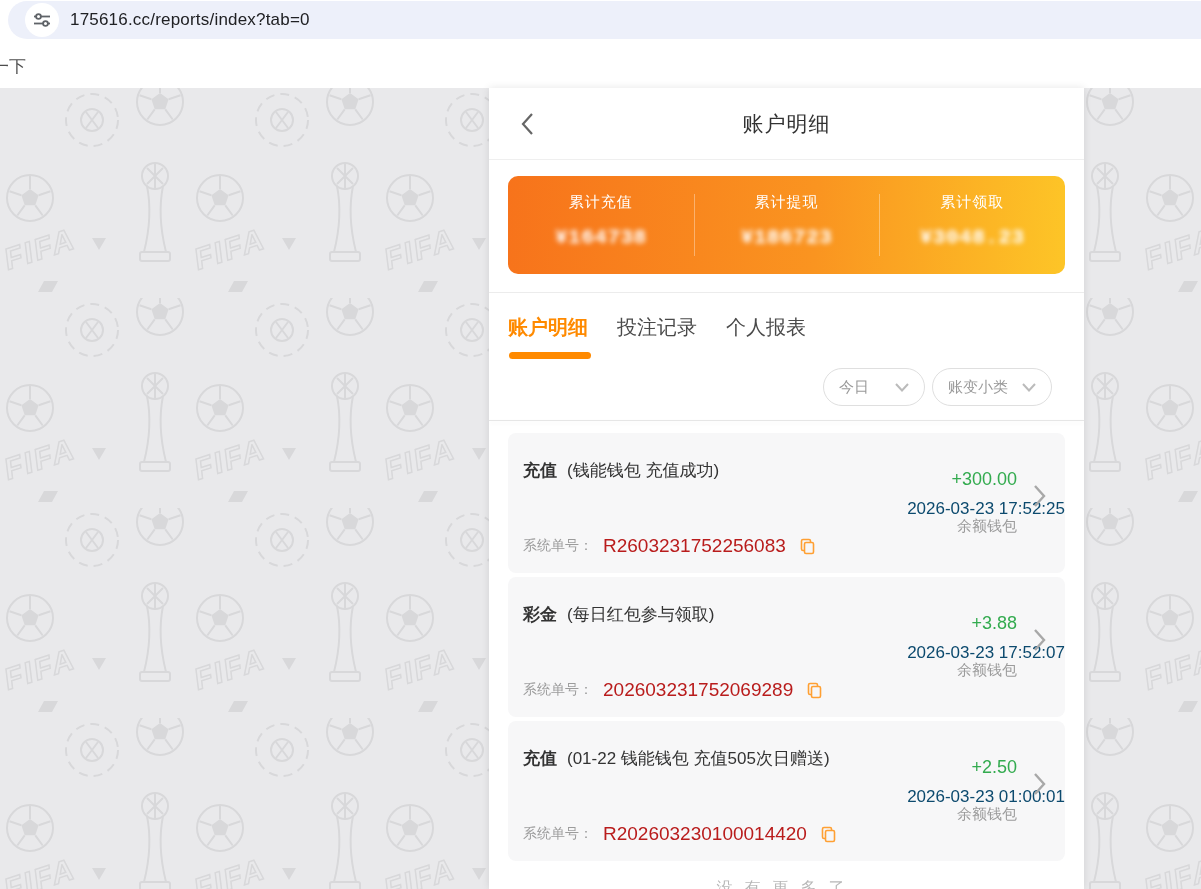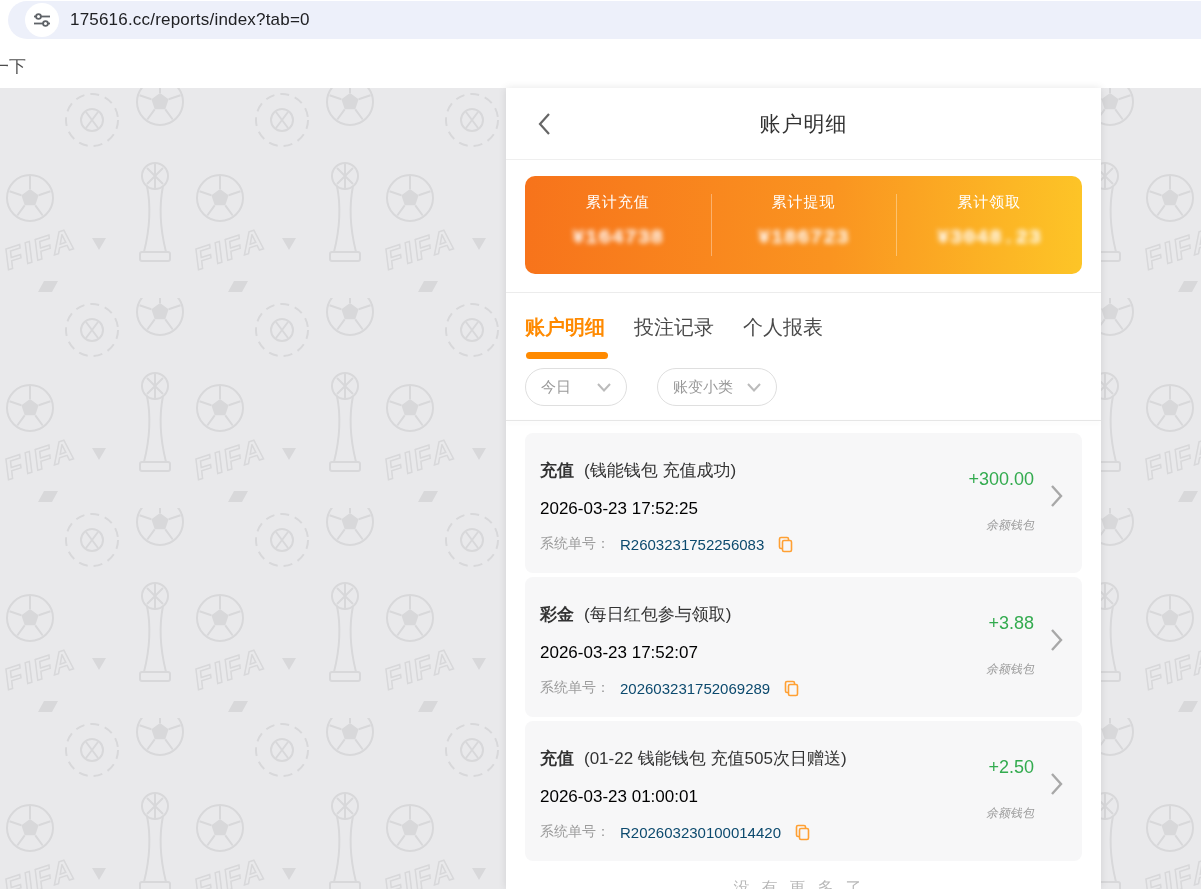--- a/index.html
+++ b/index.html
@@ -16,21 +16,21 @@
   .url-text { position:absolute; left:62px; top:0; height:38px; display:flex; align-items:center;
               font-size:17px; color:#202124; letter-spacing:.2px; }
   .white-strip { position:absolute; left:0; top:40px; width:100%; height:48px; background:#fff; }
   .stray-text { position:absolute; left:-8px; top:15px; font-size:17px; color:#4d4d4d; }
 
   
   .bg-pattern { position:absolute; left:0; top:88px; width:100%; height:801px; background:#e9e9eb; }
   .bg-pattern svg { display:block; width:100%; height:100%; }
 
   
-  .panel { position:absolute; left:506px; top:88px; width:595px; height:801px; background:#fff;
+  .panel { position:absolute; left:489px; top:88px; width:595px; height:801px; background:#fff;
            box-shadow:0 0 8px rgba(0,0,0,.10); overflow:hidden; }
 
   .panel-header { position:relative; height:72px; border-bottom:1px solid #efefef;
                   display:flex; align-items:center; justify-content:center; }
   .back-btn { position:absolute; left:24px; top:22px; width:28px; height:28px; display:flex;
               align-items:center; justify-content:center; cursor:pointer; }
   .page-title { font-size:21px; color:#333; font-weight:500; letter-spacing:1px; }
 
   
   .stats-wrap { padding:16px 19px 18px; }
@@ -46,43 +46,43 @@
 
   .section-divider { height:1px; background:#ececec; }
 
   
   .tabs-row { display:flex; gap:29px; padding:21px 19px 0; }
   .tab { font-size:20px; color:#4a4a4a; cursor:pointer; }
   .tab.active { color:#ff8a00; font-weight:bold; }
   .tab-underline { width:82px; height:7px; border-radius:3.5px; background:#ff8a00; margin:11px 0 0 20px; }
 
   
-  .filters-row { display:flex; gap:30px; padding:9px 19px 14px; }
+  .filters-row { display:flex; gap:7px; padding:9px 32px 14px;justify-content:flex-end; }
   .pill { height:38px; border:1px solid #dfdfdf; border-radius:19px; background:#fff;
           display:flex; align-items:center; justify-content:space-between; padding:0 15px;
           cursor:pointer; }
   .pill .pill-label { font-size:15px; color:#999; }
   .pill.w1 { width:102px; } .pill.w2 { width:120px; } .pill.w3 { width:120px; }
 
   .sticky-divider { height:1px; background:#e6e6e6; box-shadow:0 2px 5px rgba(0,0,0,.07); }
 
   
-  .list { padding:12px 19px 0; }
+  .list { padding:12px 19px 0;text-align:right; }
   .item { position:relative; height:140px; background:#f7f7f8; border-radius:8px;
           margin-bottom:4px; padding:26px 0 0 15px; cursor:pointer; }
   .item-title-row { display:flex; align-items:baseline; gap:10px; }
   .t-type { font-size:17px; font-weight:bold; color:#333; }
   .t-desc { font-size:17px; color:#333; }
-  .t-date { margin-top:17px; font-size:17px; color:#000000; }
+  .t-date { margin-top:17px; font-size:17px; color:#0c4a6e; }
   .t-order { margin-top:16px; display:flex; align-items:center; gap:10px; }
   .order-label { font-size:14px; color:#9c9c9c; }
-  .order-no { font-size:15px; color:#0c4a6e; }
+  .order-no { font-size:19px; color:#b91c1c; }
   .copy-btn { margin-left:4px; display:flex; cursor:pointer; }
   .amt { position:absolute; right:48px; top:36px; font-size:18px; color:#33ab4f; }
-  .wallet { position:absolute; right:48px; top:84px; font-size:12px; color:#9c9c9c;font-style:italic; }
+  .wallet { position:absolute; right:48px; top:84px; font-size:15px; color:#9c9c9c; }
   .chev { position:absolute; right:19px; top:51px; }
 
   .no-more { position:absolute; left:0; right:0; top:790px; text-align:center;
              font-size:16px; color:#b8b8b8; letter-spacing:12px; }
 </style>
 </head>
 <body>
 
 <div class="screen">
 

